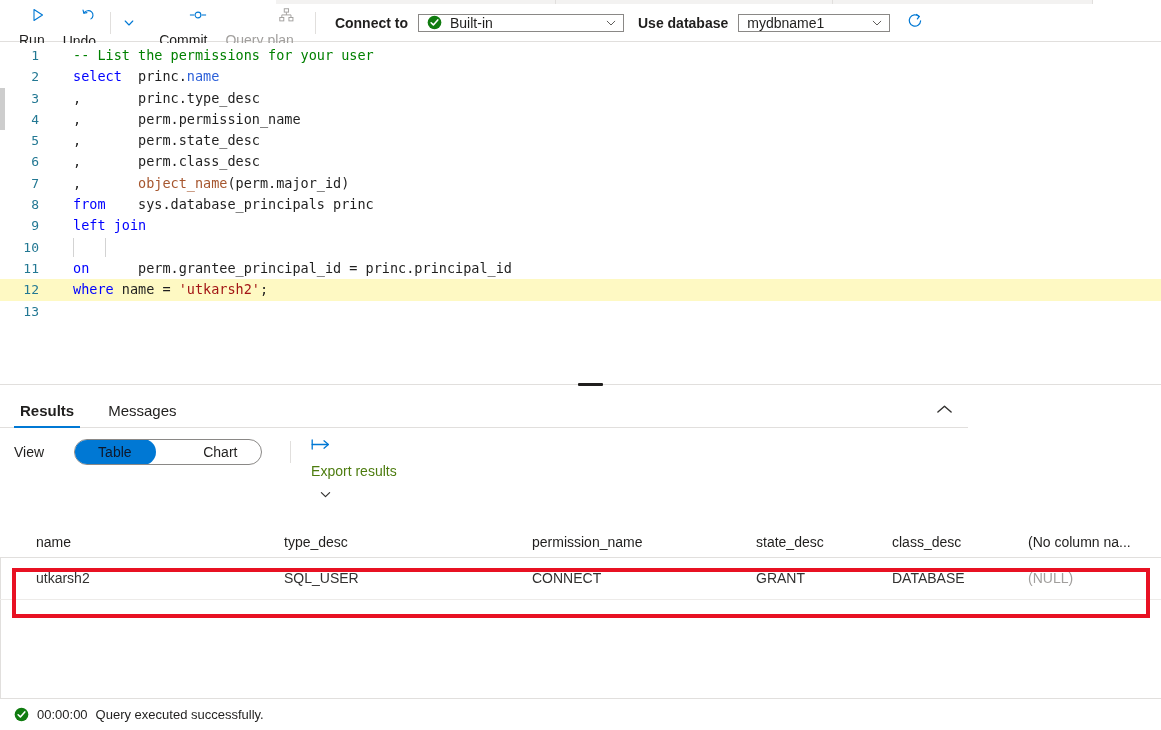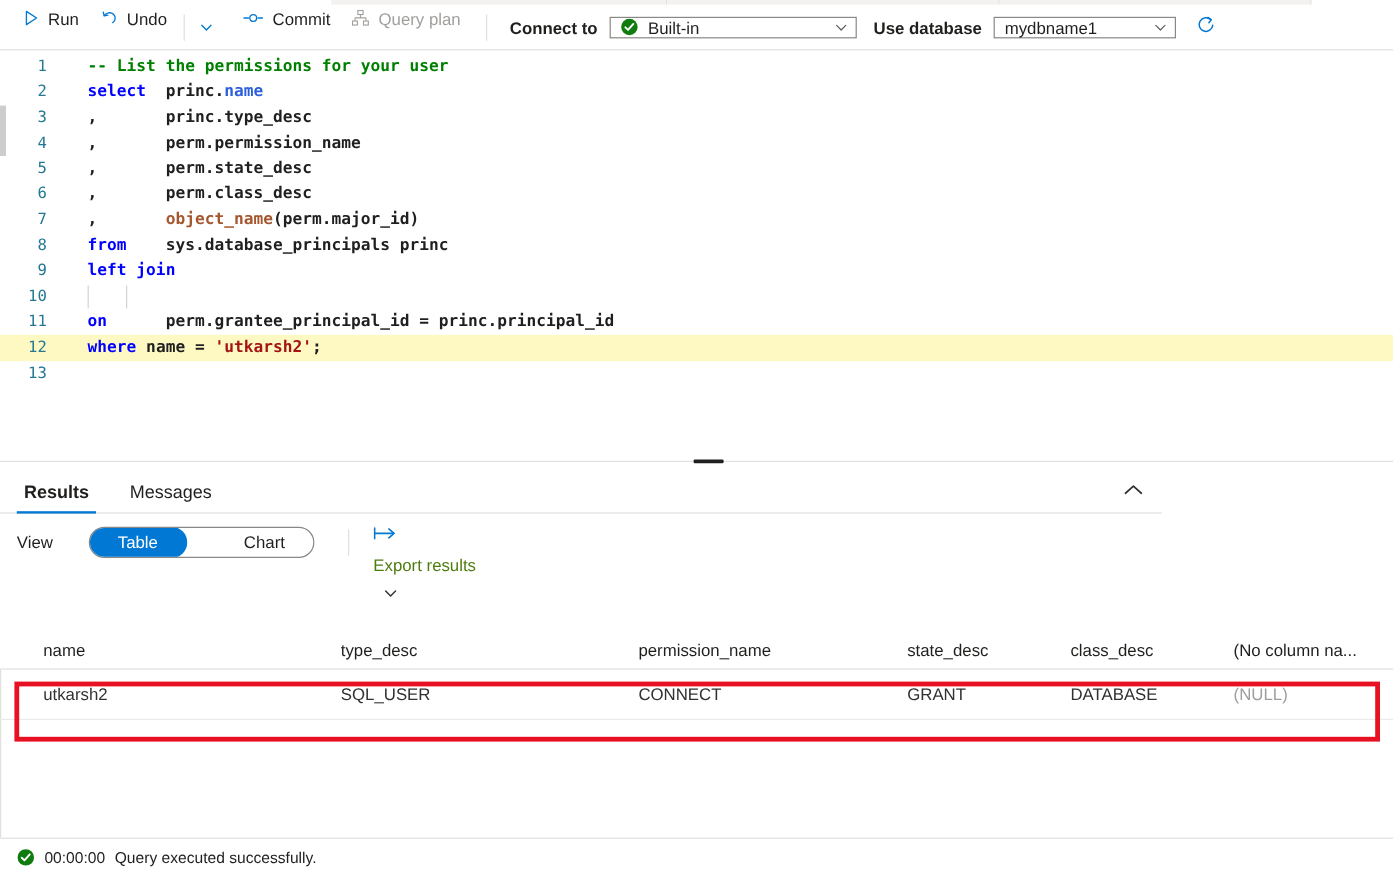--- a/index.html
+++ b/index.html
@@ -28,24 +28,25 @@
   .toolbar {
     position: absolute; top: 4px; left: 0; width: 1161px; height: 38px;
     background: #ffffff;
     border-bottom: 1px solid #e1dfdd;
     display: flex; align-items: center;
     padding-left: 10px;
     font-size: 14px;
     color: #201f1e;
   }
   .tb-btn {
-    display: flex; align-items: flex-start; gap: 7px;
+    display: flex; align-items: flex-end; gap: 7px;
     height: 30px; padding: 0 9px;
     cursor: pointer; white-space: nowrap;
     color: #201f1e;
+    flex-direction: column;
   }
   .tb-btn.disabled { color: #a19f9d; cursor: default; }
   .tb-sep {
     width: 1px; height: 22px; background: #e1dfdd; margin: 0 5px;
   }
   .tb-chev {
     display: flex; align-items: center; justify-content: center;
     width: 26px; height: 30px; cursor: pointer;
   }
   .tb-label { font-size: 14px; }
@@ -82,21 +83,21 @@
     font-size: 13.5px;
     line-height: 21.3px;
   }
   .line { position: relative; height: 21.3px; white-space: pre; display: flex; }
   .line.current { background: #fef9c3; }
   .gutter {
     width: 47px; min-width: 47px; text-align: right; padding-right: 8px;
     color: #237893; font-family: "DejaVu Sans Mono", monospace; font-size: 13px;
     user-select: none;
   }
-  .ltext { position: relative; padding-left: 26px; color: #1f1f1f; font-weight: bold; }
+  .ltext { position: relative; padding-left: 26px; color: #1f1f1f; }
   .kw   { color: #0000ff; }
   .com  { color: #008000; }
   .fn   { color: #a6562e; }
   .str  { color: #a31515; }
   .col  { color: #2b5fd9; }
   .iguide {
     position: absolute; top: 1px; width: 1px; height: 19px; background: #d3d3d3;
   }
 
   
@@ -144,21 +145,21 @@
     display: flex; align-items: center;
     width: 188px; height: 26px;
     border: 1px solid #8a8886; border-radius: 13px;
     overflow: hidden; background: #fff;
   }
   .toggle-opt {
     flex: 1; height: 100%; display: flex; align-items: center; justify-content: center;
     font-size: 14px; color: #201f1e; cursor: pointer; margin-left: 24px;
   }
   .toggle-opt.on {
-    background: #0078d4; color: #ffffff; border-radius: 13px; height: 26px;
+    background: #0078d4; color: #0f172a; border-radius: 13px; height: 26px;
     margin: -1px 0 -1px -1px;
   }
   .vb-sep { width: 1px; height: 22px; background: #e1dfdd; margin: 0 20px 0 28px; }
   .export-btn {
     display: flex; align-items: flex-start; gap: 9px;
     font-size: 14px; color: #4d7c0f; cursor: pointer; height: 28px; flex-direction: column;
   }
   .export-btn .xchev { margin-left: 8px; display:flex; align-items:center; }
 
   

